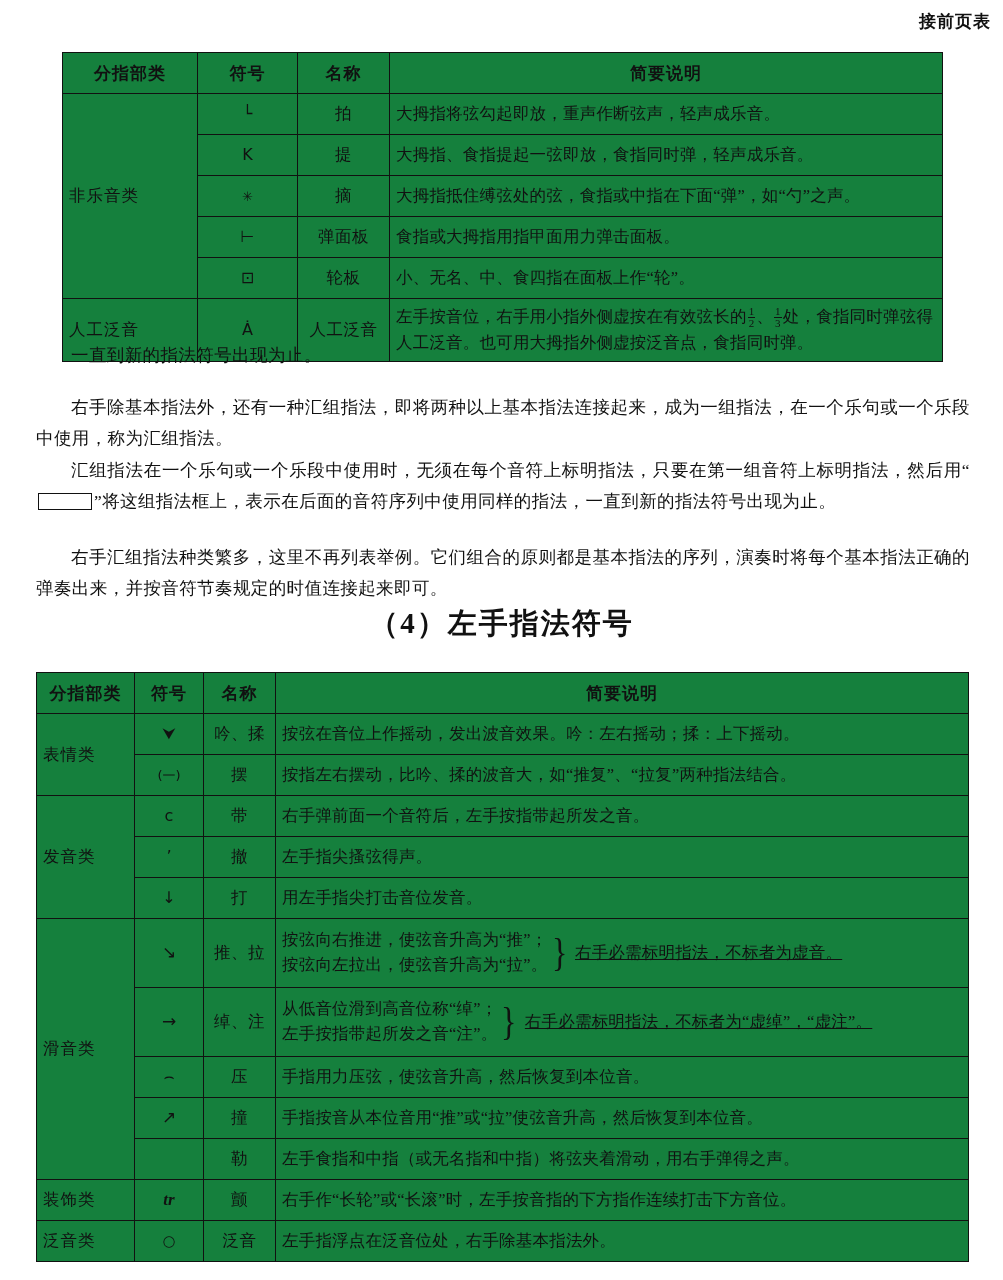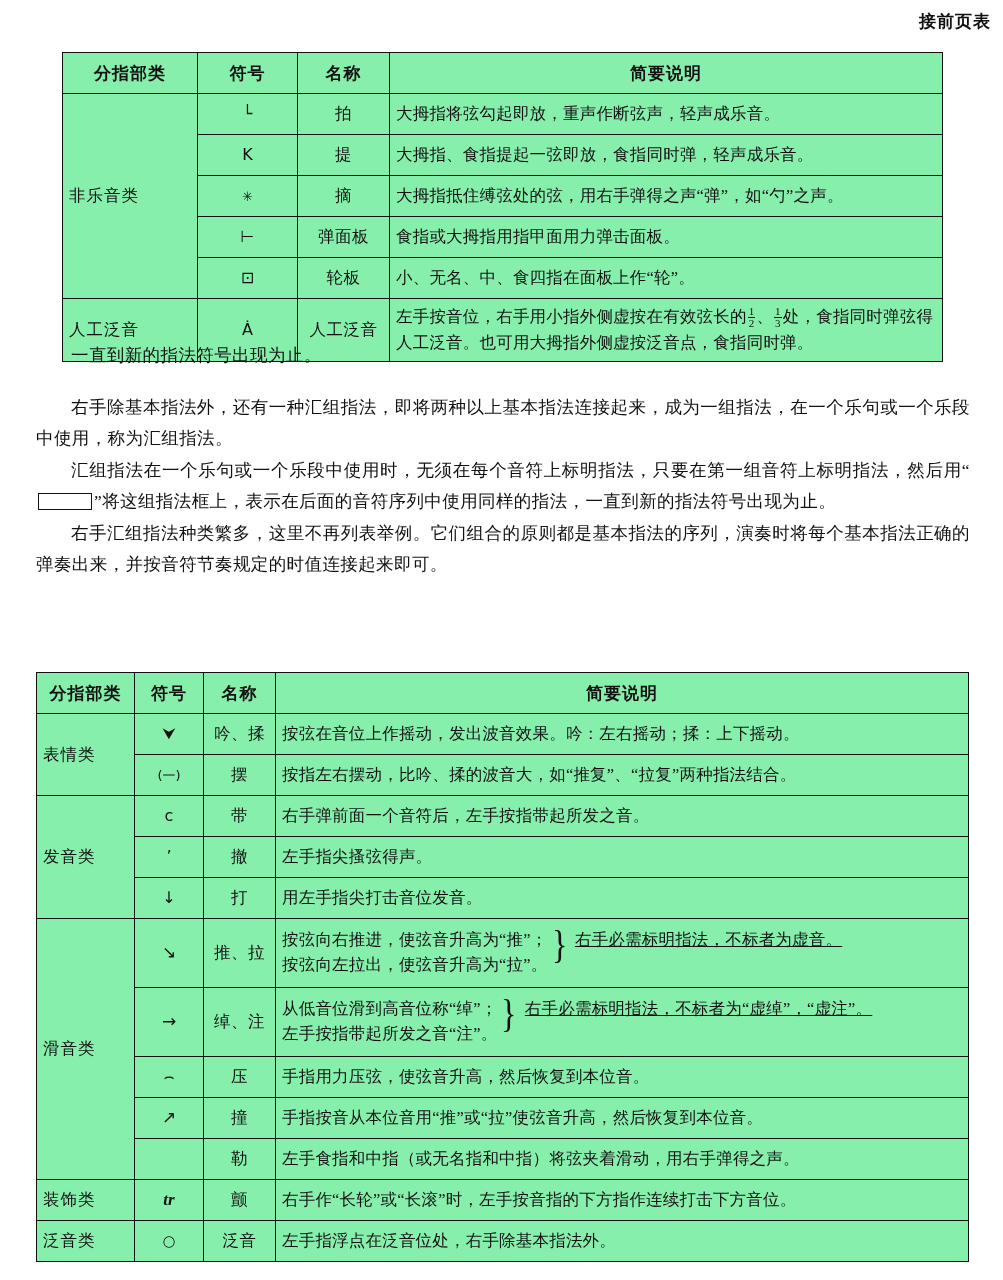--- a/index.html
+++ b/index.html
@@ -33,21 +33,21 @@
     font-weight: bold;
     font-size: 17px;
     letter-spacing: 1px;
     color: #111;
   }
 
   
   table.sym-table {
     border-collapse: collapse;
     table-layout: fixed;
-    background: #86efac;
+    background: #15803d;
   }
   table.sym-table td, table.sym-table th {
     border: 1.6px solid #111;
     padding: 3px 6px;
     vertical-align: middle;
     font-size: 16.5px;
     line-height: 1.45;
     color: #111;
   }
   table.sym-table th {
@@ -106,21 +106,21 @@
     font-size: 17.5px;
     line-height: 1.75;
     text-align: justify;
     letter-spacing: 0.4px;
   }
   .indent { text-indent: 2em; }
 
   #para-1 { top: 340px; }
   #para-2 { top: 392px; }
   #para-3 { top: 455px; }
-  #para-4 { top: 518px; }
+  #para-4 { top: 542px; }
 
   
   .section-heading {
     position: absolute;
     top: 604px;
     left: 0;
     width: 1003px;
     text-align: center;
     font-size: 29px;
     font-family: "Liberation Serif", "DejaVu Serif", serif;
@@ -155,21 +155,21 @@
     margin: 0 1px;
     position: relative;
     top: -1px;
   }
   .frac .num { display: block; border-bottom: 1.2px solid #111; padding: 0 1px; }
   .frac .den { display: block; padding: 0 1px; }
 
   
   .brace-wrap {
     display: flex;
-    align-items: flex-start;
+    align-items: center;
     width: 100%;
   }
   .brace-left-lines {
     display: flex;
     flex-direction: column;
     justify-content: center;
     white-space: nowrap;
   }
   .brace-left-lines span { display: block; line-height: 1.5; }
   .brace-mark {
@@ -223,21 +223,21 @@
         <td class="c-desc">大拇指将弦勾起即放，重声作断弦声，轻声成乐音。</td>
       </tr>
       <tr>
         <td class="c-sym"><span class="glyph">K</span></td>
         <td class="c-name">提</td>
         <td class="c-desc">大拇指、食指提起一弦即放，食指同时弹，轻声成乐音。</td>
       </tr>
       <tr>
         <td class="c-sym"><span class="glyph glyph-small">✳</span></td>
         <td class="c-name">摘</td>
-        <td class="c-desc">大拇指抵住缚弦处的弦，用右手弹得之声“弹”，如“勺”之声。</td>
+        <td class="c-desc">大拇指抵住缚弦处的弦，食指或中指在下面“弹”，如“勺”之声。</td>
       </tr>
       <tr>
         <td class="c-sym"><span class="glyph">⊢</span></td>
         <td class="c-name">弹面板</td>
         <td class="c-desc">食指或大拇指用指甲面用力弹击面板。</td>
       </tr>
       <tr>
         <td class="c-sym"><span class="glyph">⊡</span></td>
         <td class="c-name">轮板</td>
         <td class="c-desc">小、无名、中、食四指在面板上作“轮”。</td>
@@ -249,20 +249,21 @@
         <td class="c-desc"><span>左手按音位，右手用小指外侧虚按在有效弦长的</span><span class="frac"><span class="num">1</span><span class="den">2</span></span><span>、</span><span class="frac"><span class="num">1</span><span class="den">3</span></span><span>处，食指同时弹弦得人工泛音。也可用大拇指外侧虚按泛音点，食指同时弹。</span></td>
       </tr>
     </tbody>
   </table>
 
   <div class="body-text indent" id="para-1">一直到新的指法符号出现为止。</div>
   <div class="body-text indent" id="para-2">右手除基本指法外，还有一种汇组指法，即将两种以上基本指法连接起来，成为一组指法，在一个乐句或一个乐段中使用，称为汇组指法。</div>
   <div class="body-text indent" id="para-3"><span>汇组指法在一个乐句或一个乐段中使用时，无须在每个音符上标明指法，只要在第一组音符上标明指法，然后用“</span><span class="box-symbol"></span><span>”将这组指法框上，表示在后面的音符序列中使用同样的指法，一直到新的指法符号出现为止。</span></div>
   <div class="body-text indent" id="para-4">右手汇组指法种类繁多，这里不再列表举例。它们组合的原则都是基本指法的序列，演奏时将每个基本指法正确的弹奏出来，并按音符节奏规定的时值连接起来即可。</div>
 
+  <div class="section-heading">（4）左手指法符号</div>
 
   <table class="sym-table" id="table-left-hand">
     <colgroup>
       <col style="width:98px">
       <col style="width:69px">
       <col style="width:72px">
       <col style="width:693px">
     </colgroup>
     <thead>
       <tr>

